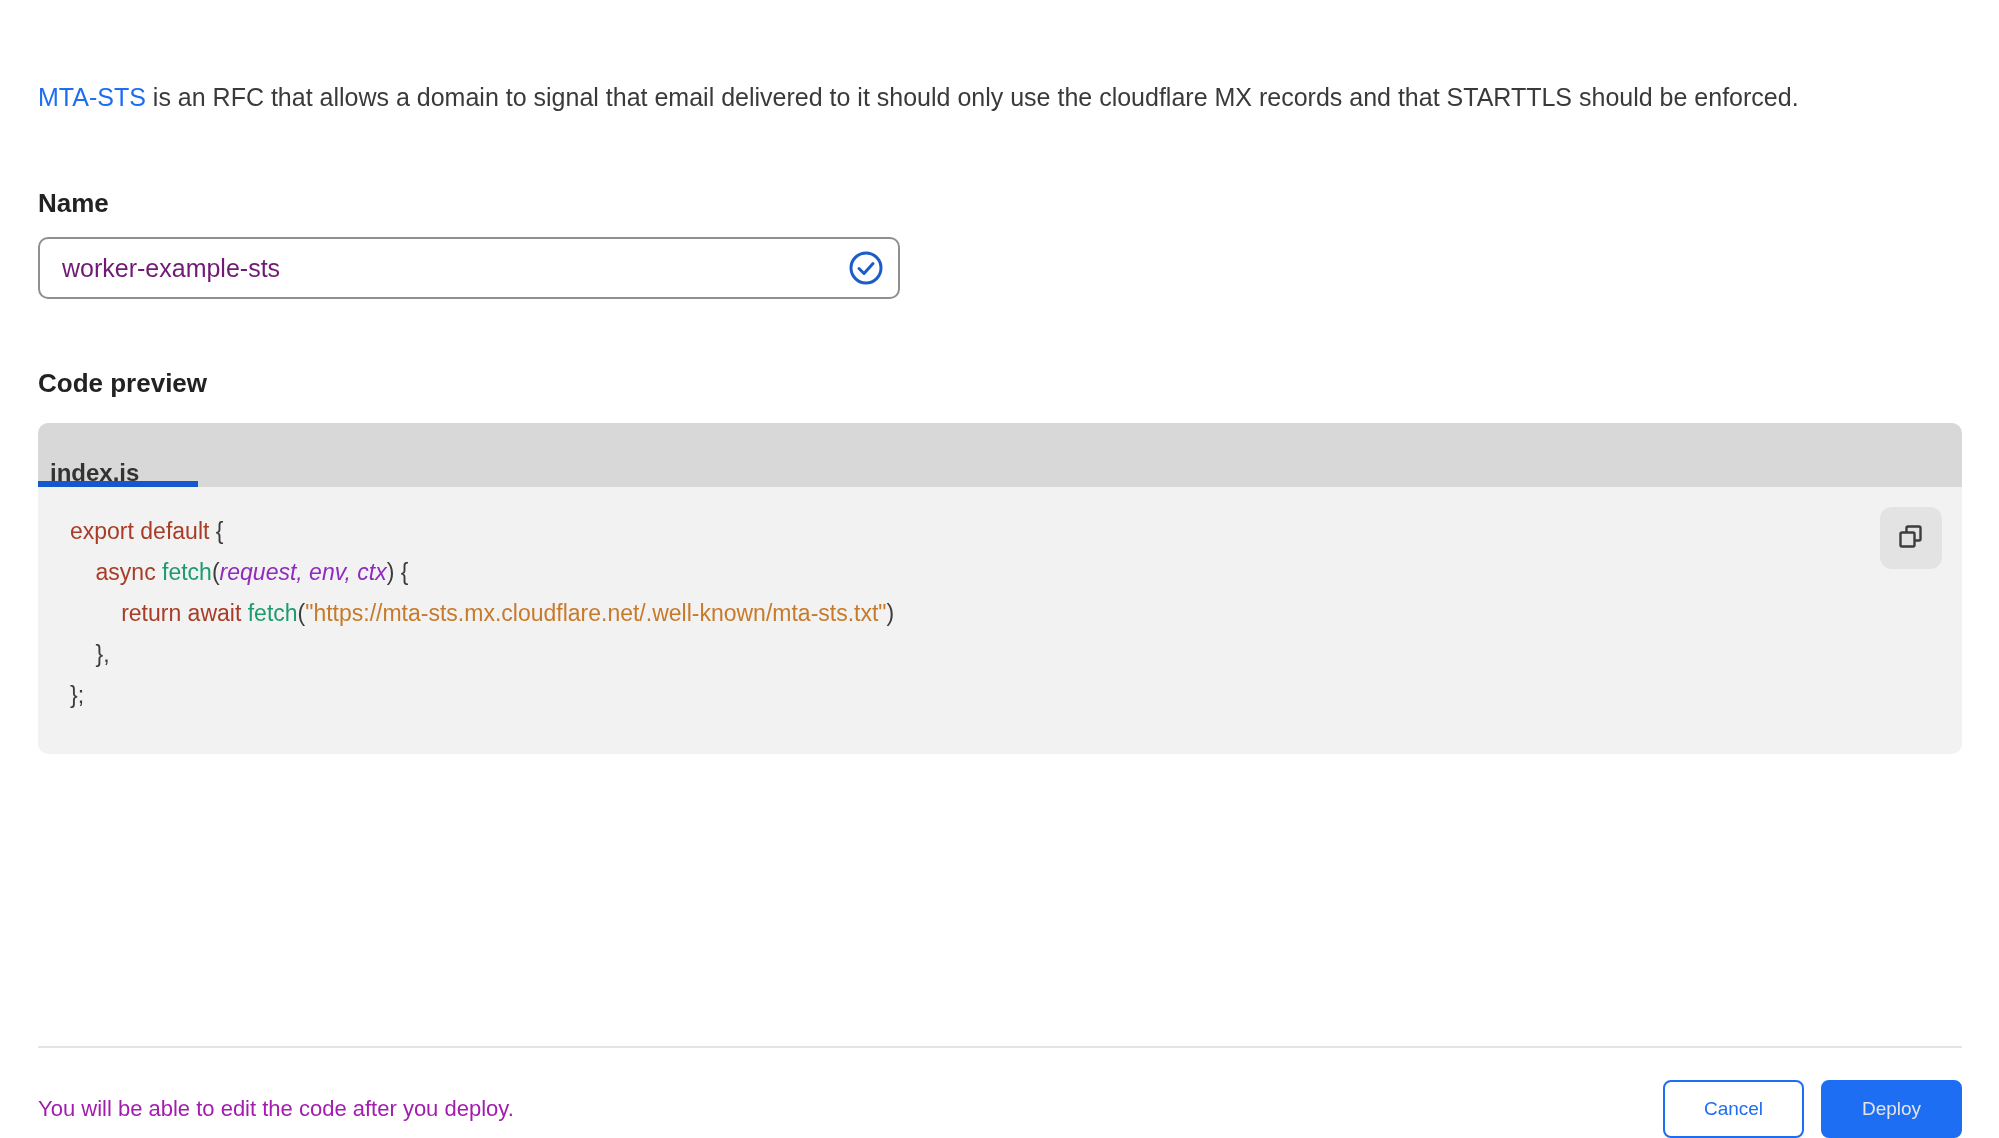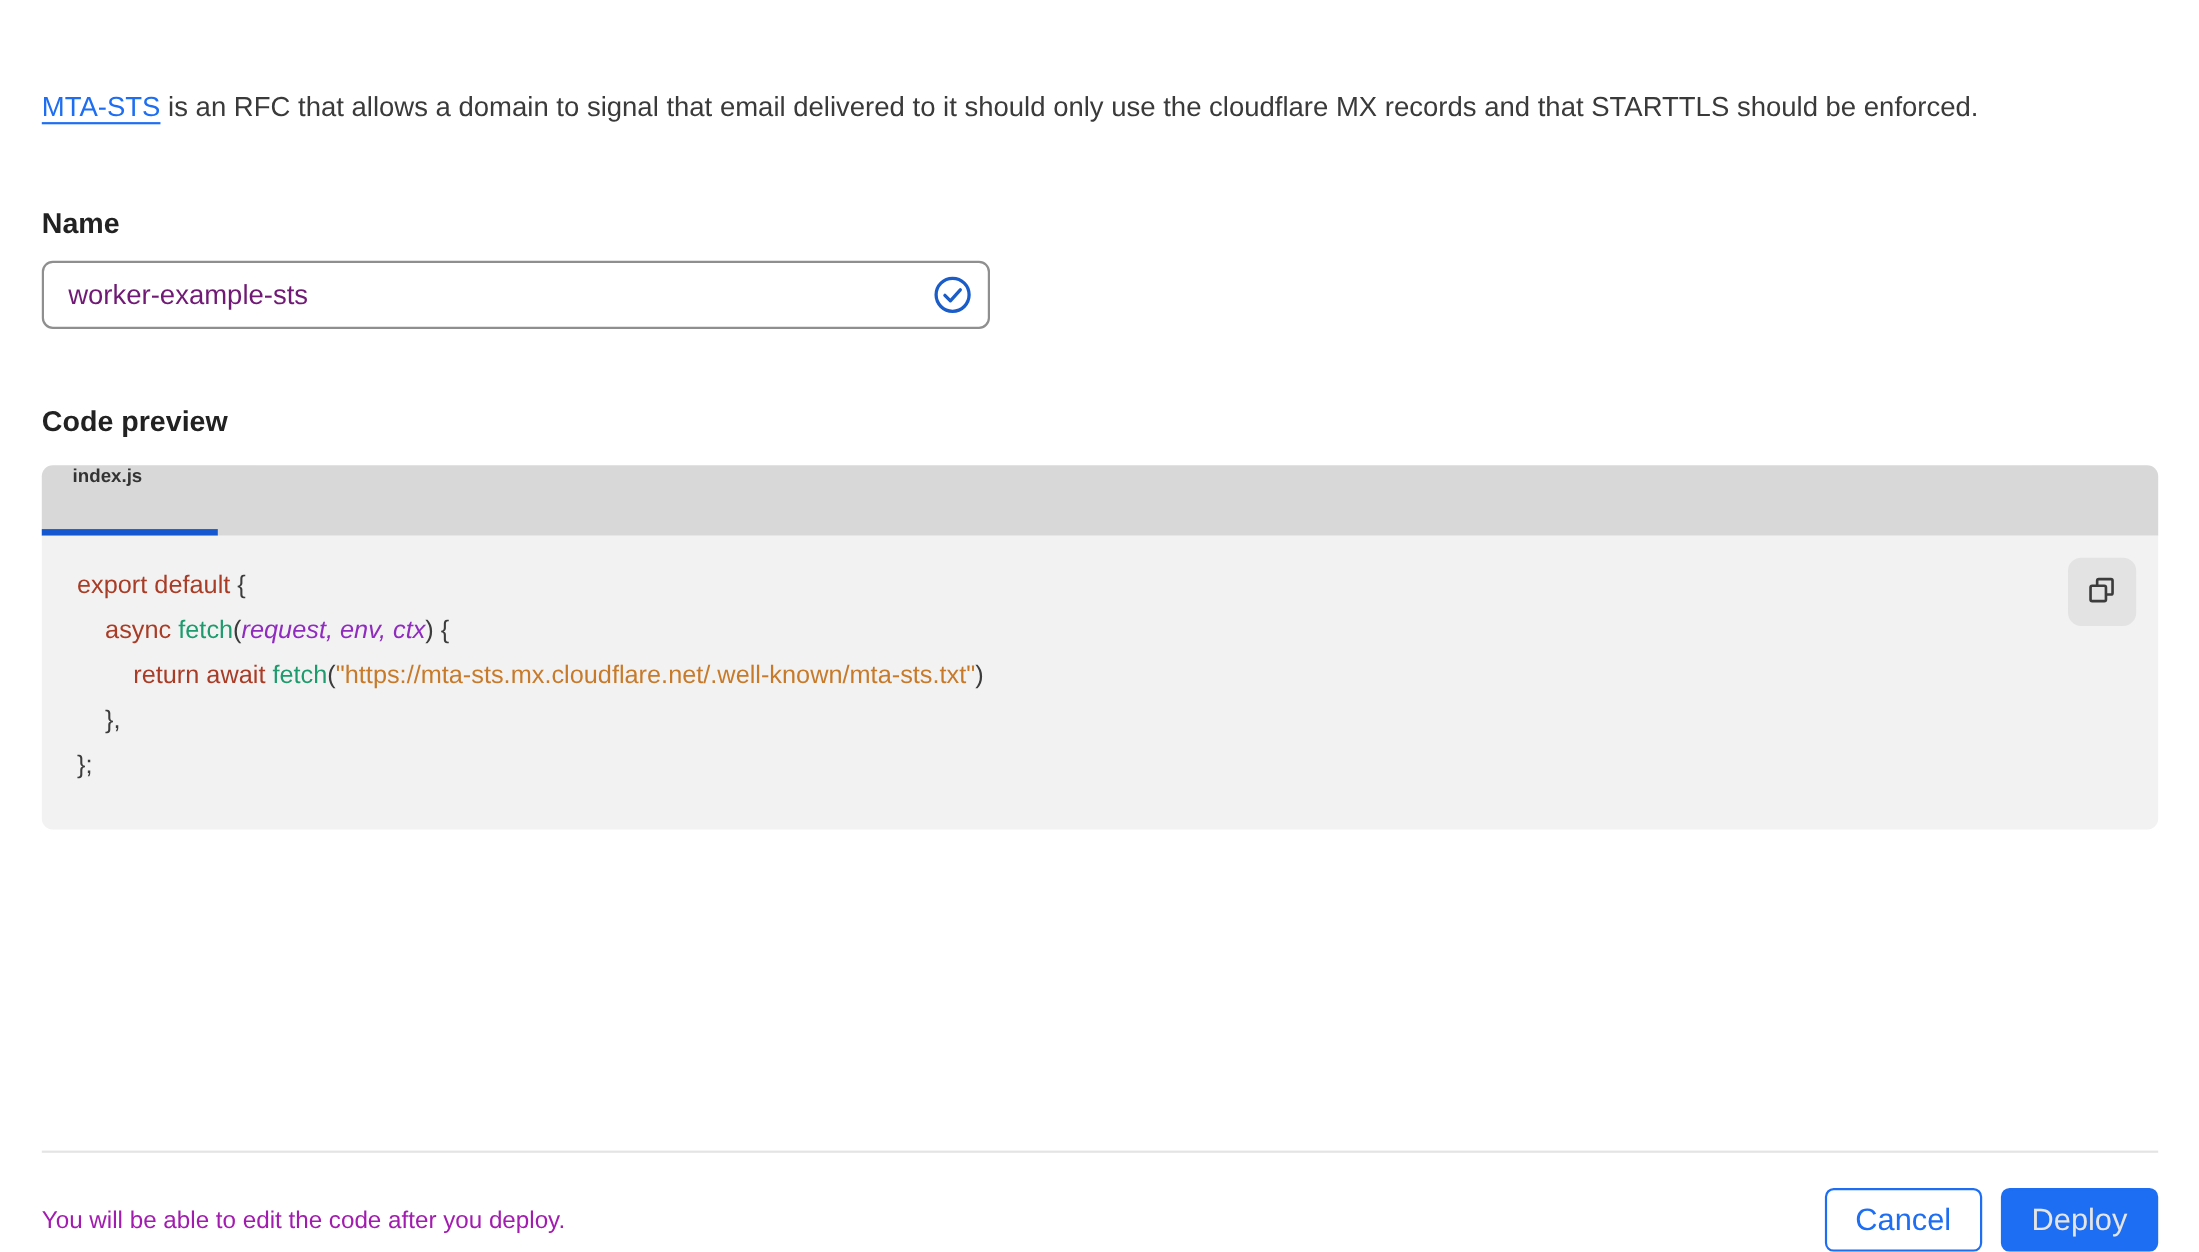--- a/index.html
+++ b/index.html
@@ -32,21 +32,20 @@
   }
   .description{
     margin-top:36px;
     font-size:25px;
     line-height:46px;
     color:#3a3a3a;
     max-width:1900px;
   }
   .description a{
     color:var(--accent);
-    text-decoration:underline;
     text-decoration-thickness:2px;
     text-underline-offset:6px;
     cursor:pointer;
   }
   .field-label{
     margin-top:68px;
     font-size:26px;
     font-weight:700;
     color:#222;
   }
@@ -88,24 +87,24 @@
   .tabbar{
     height:64px;
     background:#d8d8d8;
     border-radius:10px 10px 0 0;
     display:flex;
     align-items:stretch;
   }
   .tab{
     position:relative;
     min-width:160px;
-    padding-left:28px;
-    display:flex;
-    align-items:flex-start;
-    font-size:17px;
+    padding-left:12px;
+    display:flex;
+    align-items:flex-end;
+    font-size:24px;
     font-weight:700;
     color:#333;
     cursor:pointer;
   }
   .tab-indicator{
     position:absolute;
     left:0;bottom:0;
     width:160px;height:6px;
     background:var(--accent-dark);
   }
@@ -155,21 +154,21 @@
   }
   .actions{
     display:flex;
     gap:17px;
   }
   .btn{
     height:58px;
     min-width:141px;
     padding:0 26px;
     border-radius:8px;
-    font-size:28px;
+    font-size:19px;
     font-family:"Liberation Sans","DejaVu Sans",sans-serif;
     cursor:pointer;
     display:flex;align-items:center;justify-content:center;
   }
   .btn-secondary{
     background:#ffffff;
     color:var(--accent);
     border:2px solid var(--accent);
   }
   .btn-primary{

